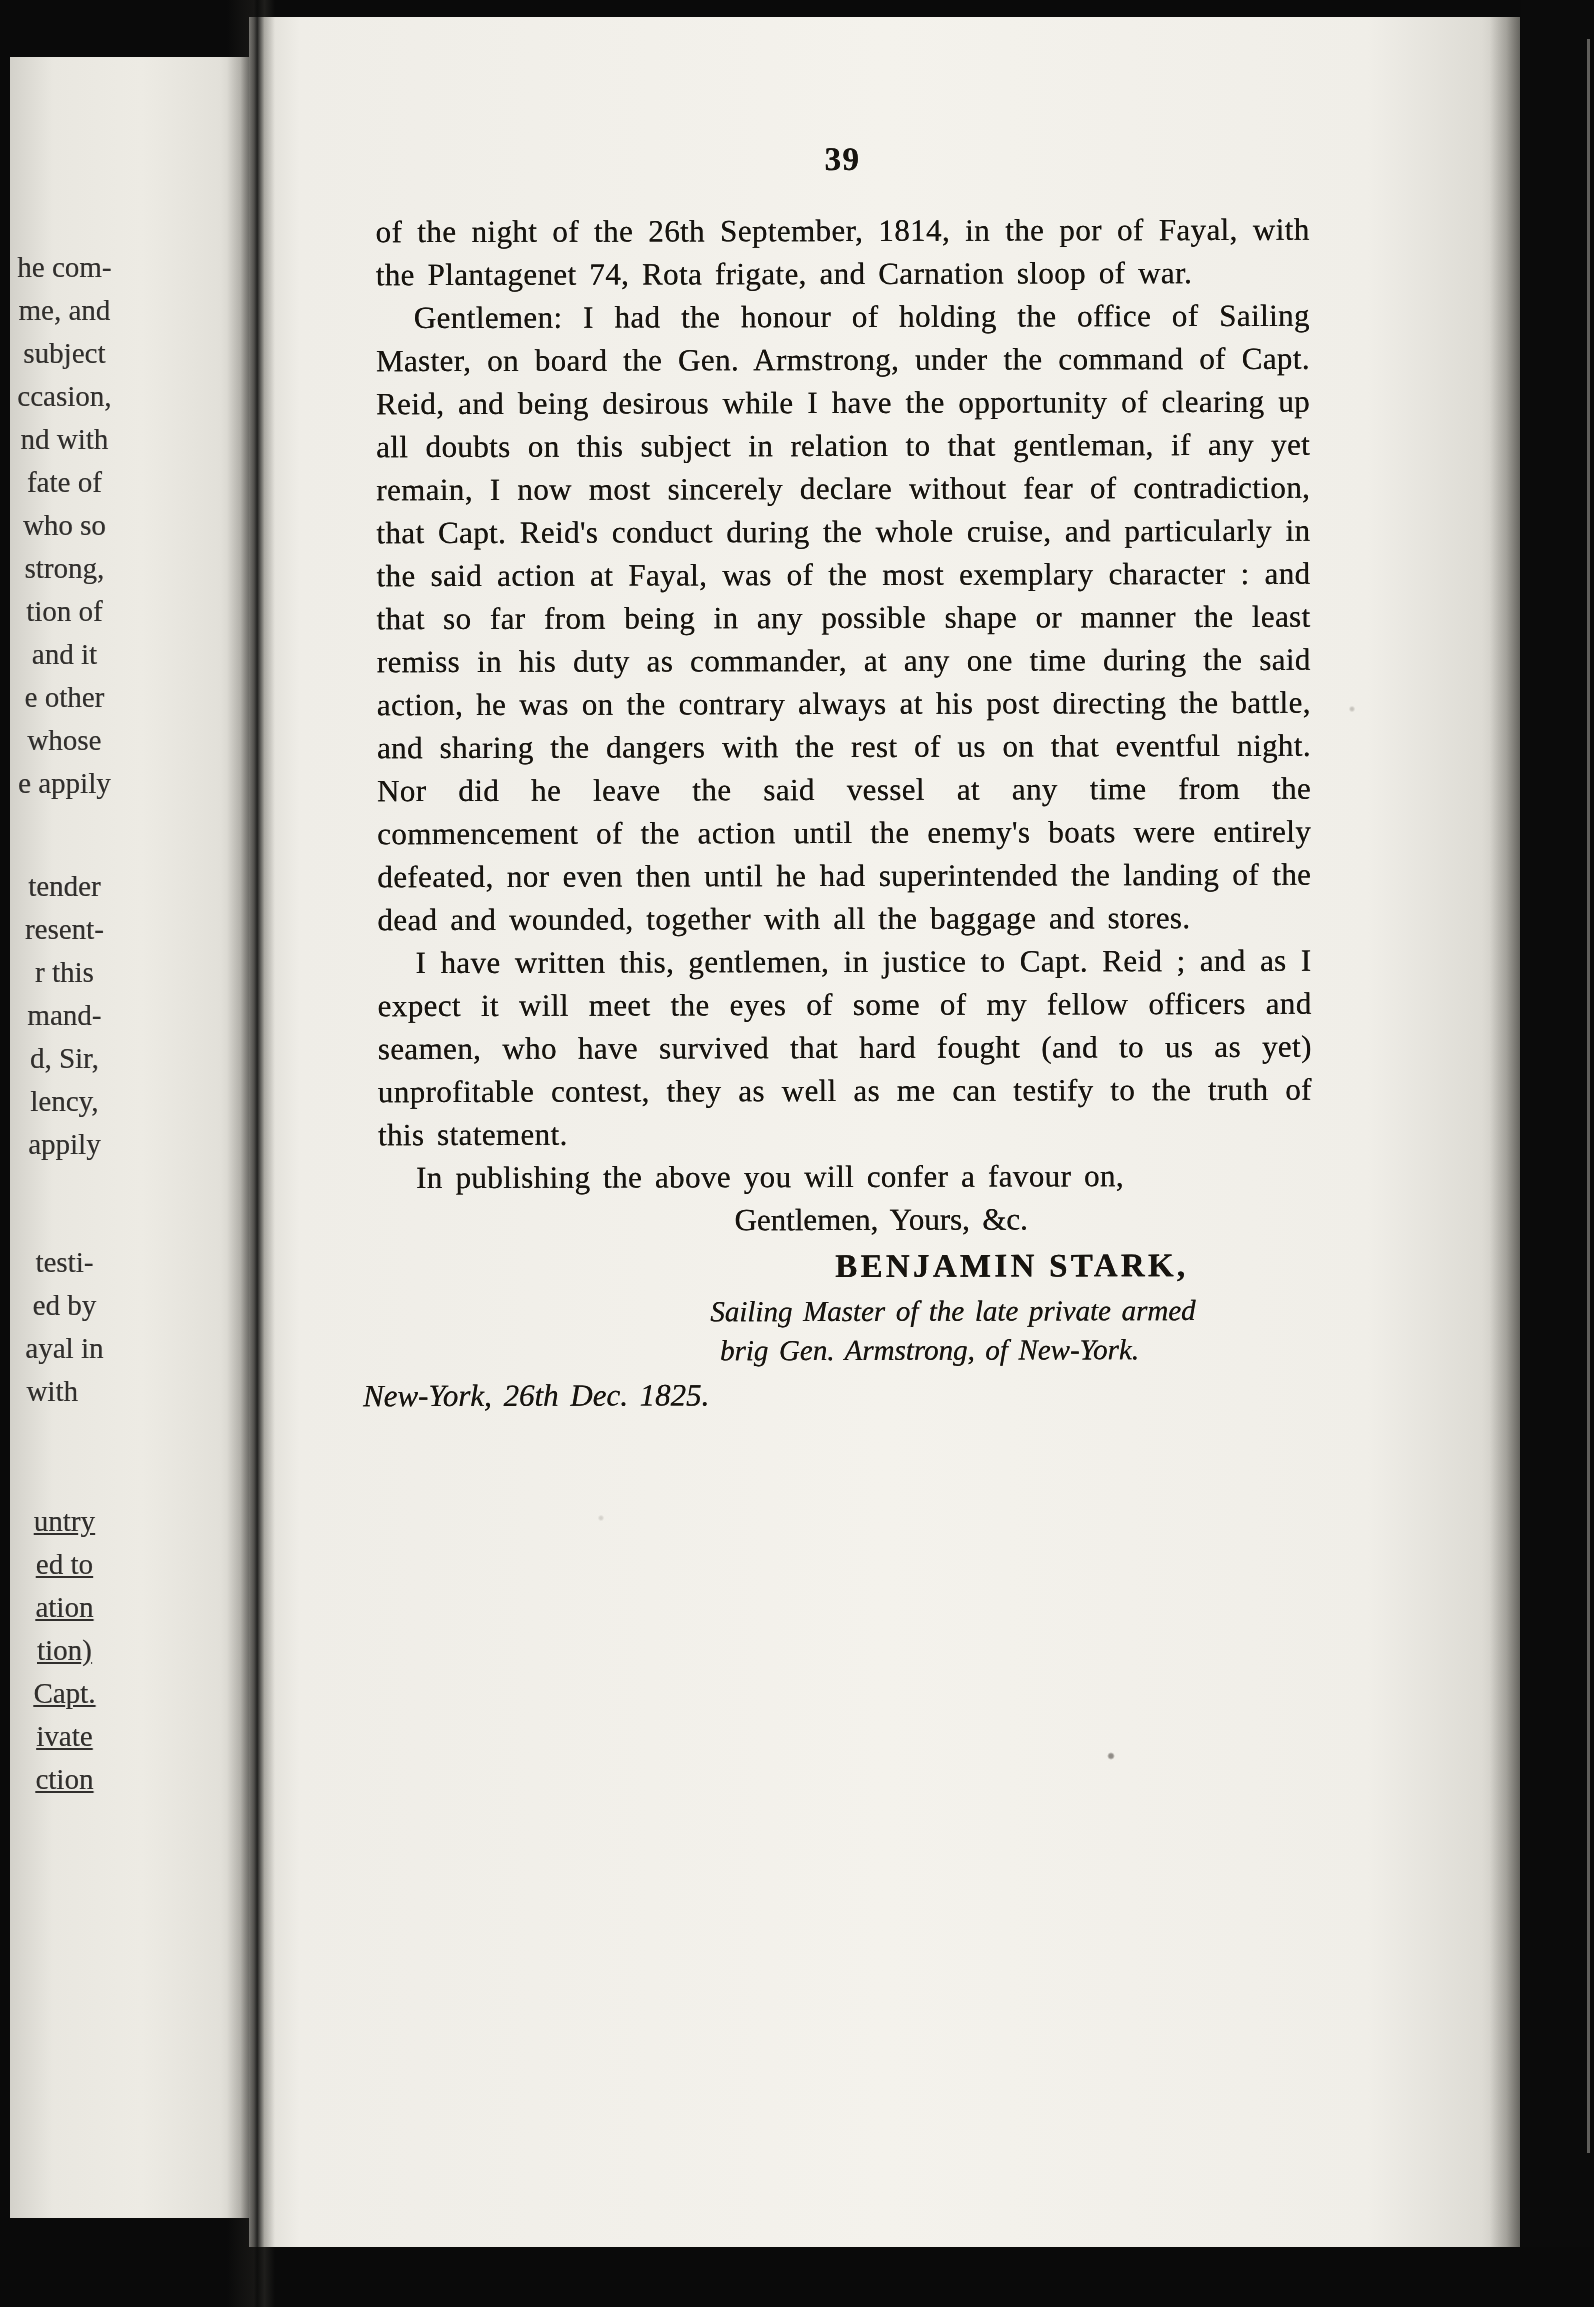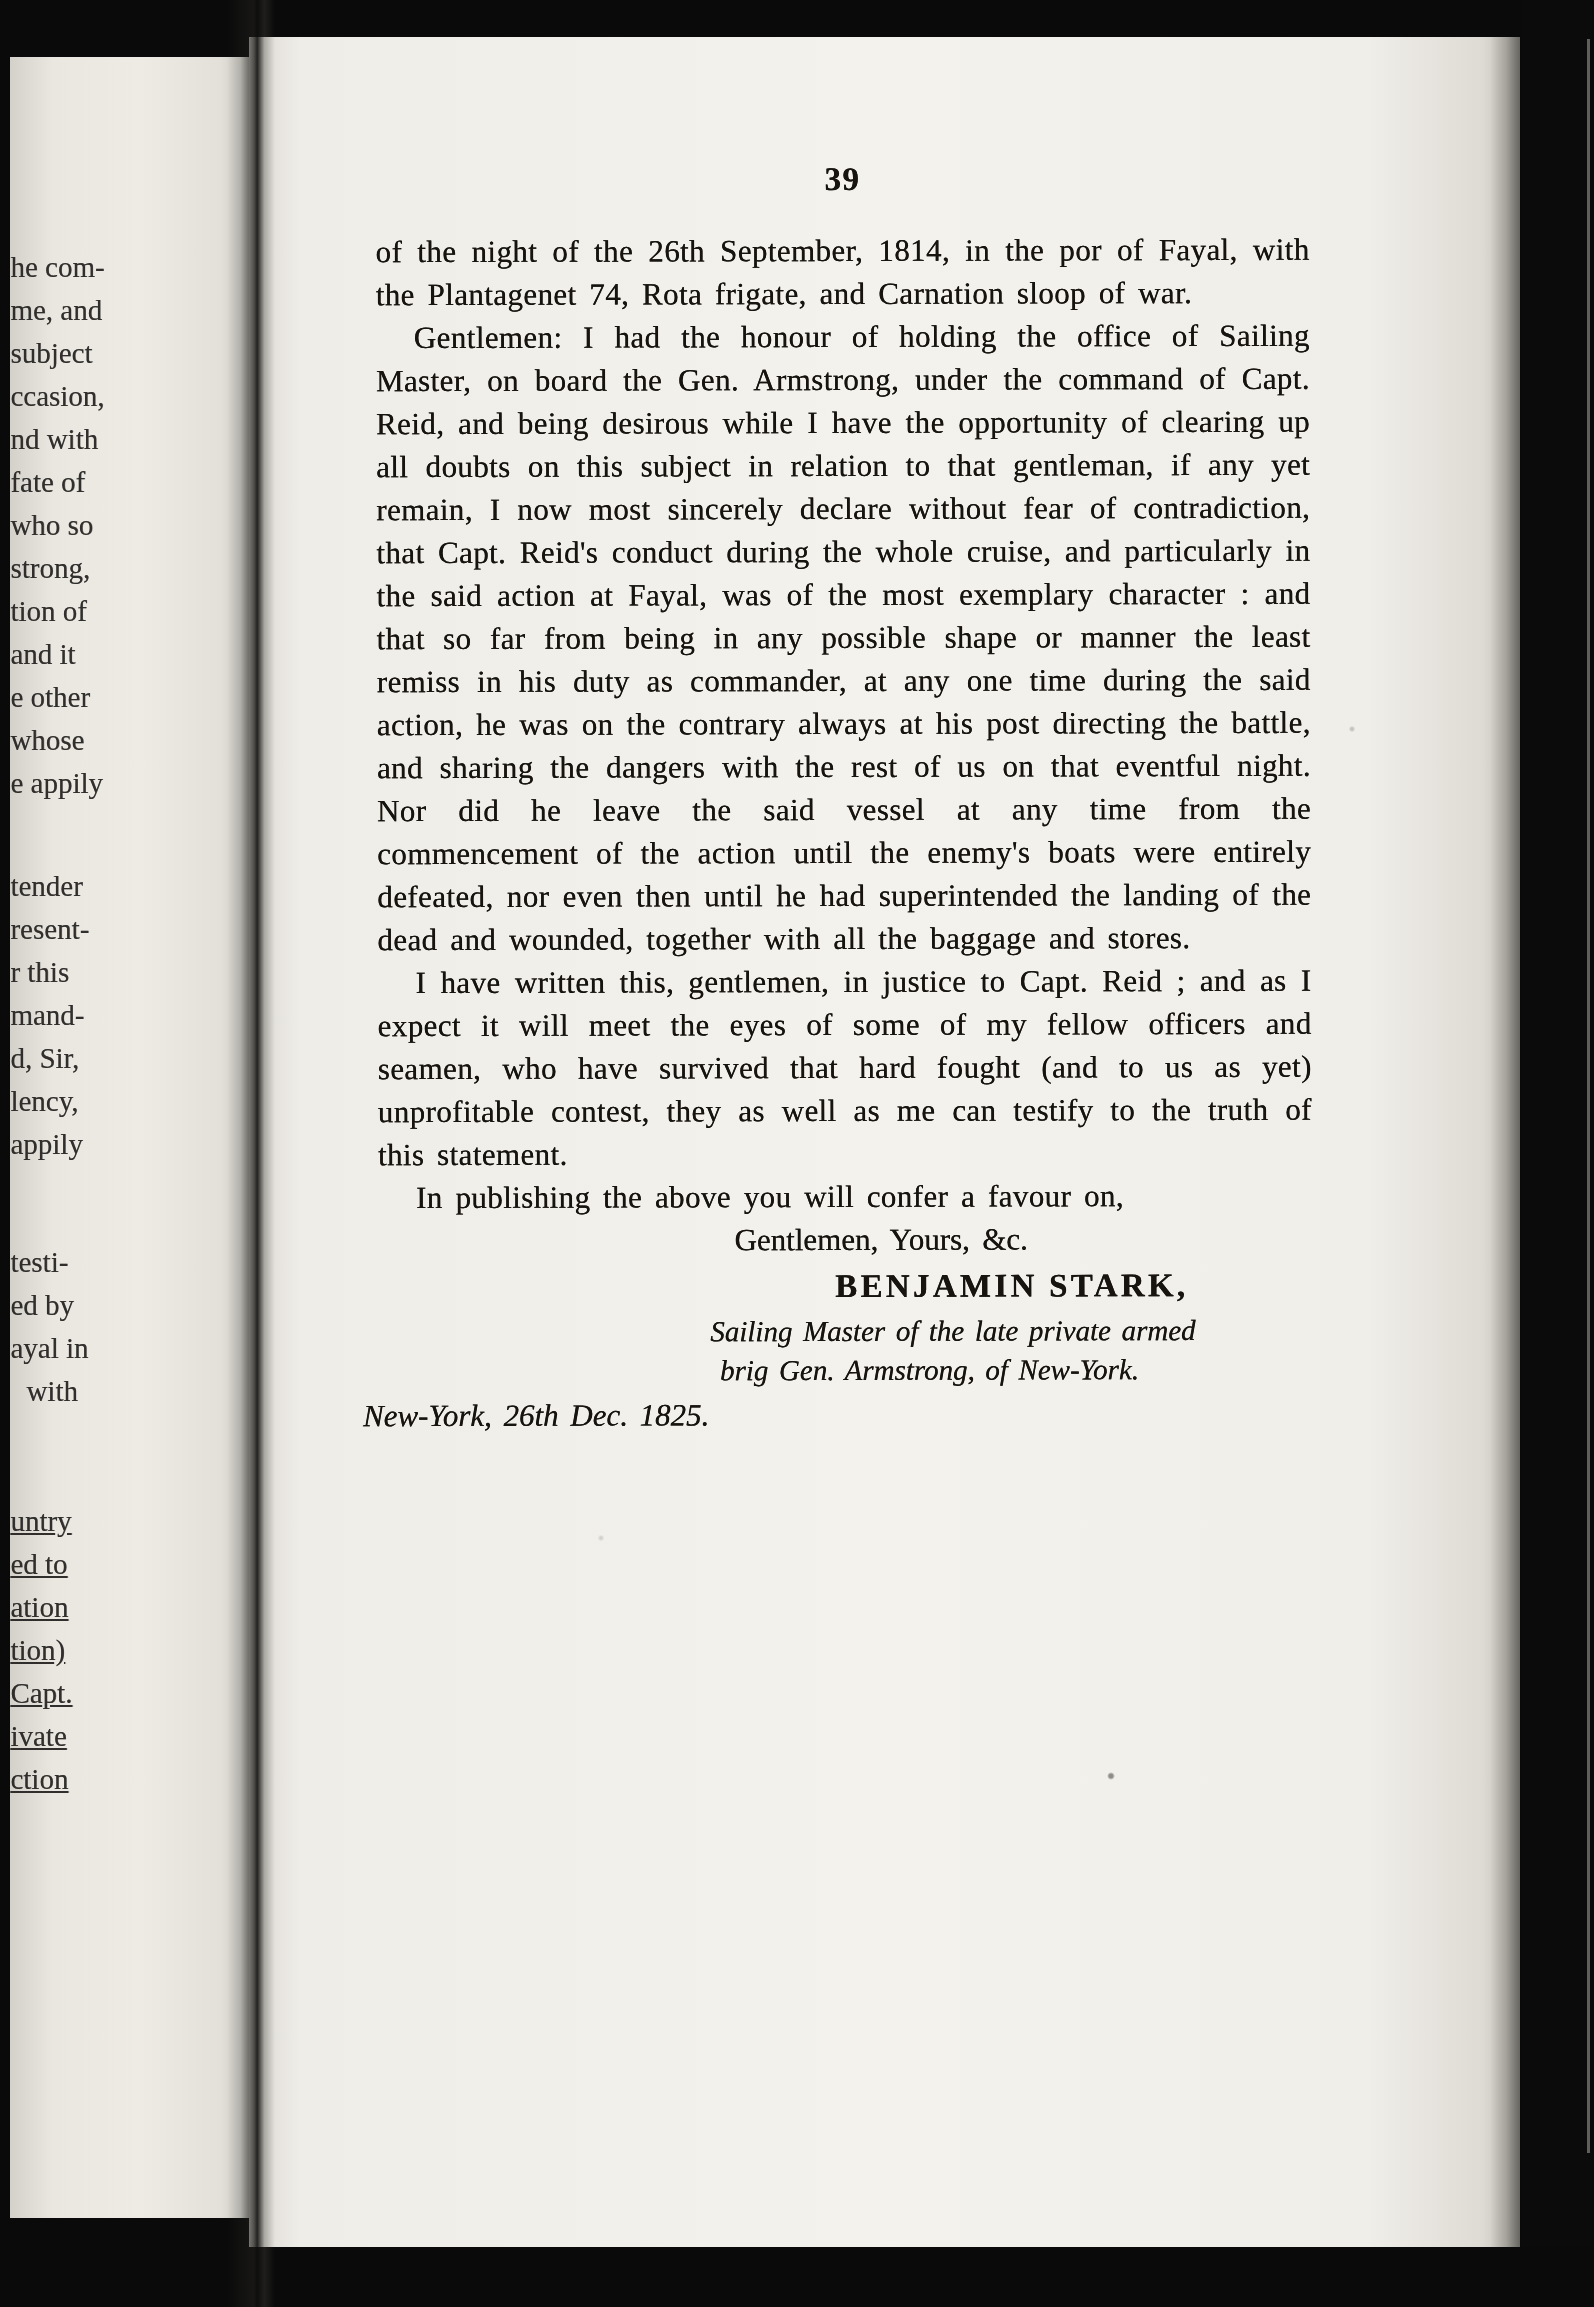--- a/index.html
+++ b/index.html
@@ -26,21 +26,21 @@
     top: 57px;
     width: 239px;
     height: 2161px;
     background: linear-gradient(to right, #d3d1ca 0%, #e9e7e0 18%, #edebe4 55%, #e2e0d9 88%, #c6c4bd 100%);
   }
   .frag-col {
     position: absolute;
     left: 0;
     top: 189px;
     width: 108px;
-    text-align: left;
+    text-align: center;
     color: #262422;
     font-size: 29px;
     line-height: 43px;
     text-shadow: 0.3px 0 0 rgba(40,38,36,0.55);
     opacity: 0.94;
   }
   .frag-group { margin: 0; }
   .gap-a { margin-top: 60px; }
   .gap-b { margin-top: 75px; }
   .gap-c { margin-top: 87px; text-decoration: underline; }
@@ -67,21 +67,20 @@
     position: absolute;
     left: 249px;
     top: 17px;
     width: 1271px;
     height: 2231px;
     background:
       radial-gradient(circle at 862px 1739px, rgba(55,50,45,0.55) 0px, rgba(55,50,45,0.5) 2px, rgba(55,50,45,0) 3.9px),
       radial-gradient(circle at 1103px 692px, rgba(80,74,66,0.28) 0px, rgba(80,74,66,0.25) 1.3px, rgba(80,74,66,0) 3.3px),
       radial-gradient(circle at 352px 1501px, rgba(90,84,76,0.2) 0px, rgba(90,84,76,0.18) 1.3px, rgba(90,84,76,0) 3.3px),
       linear-gradient(to right, #d9d7d0 0%, #efede7 4%, #f4f2ec 50%, #f0eee8 88%, #dddbd4 97%, #b9b7b0 100%);
-    margin-top: 20px;
   }
   .page::after {
     
     content: "";
     position: absolute;
     right: 0;
     top: 0;
     width: 30px;
     height: 100%;
     background: linear-gradient(to right, rgba(60,58,52,0) 0%, rgba(60,58,52,0.25) 55%, rgba(35,34,30,0.55) 100%);

